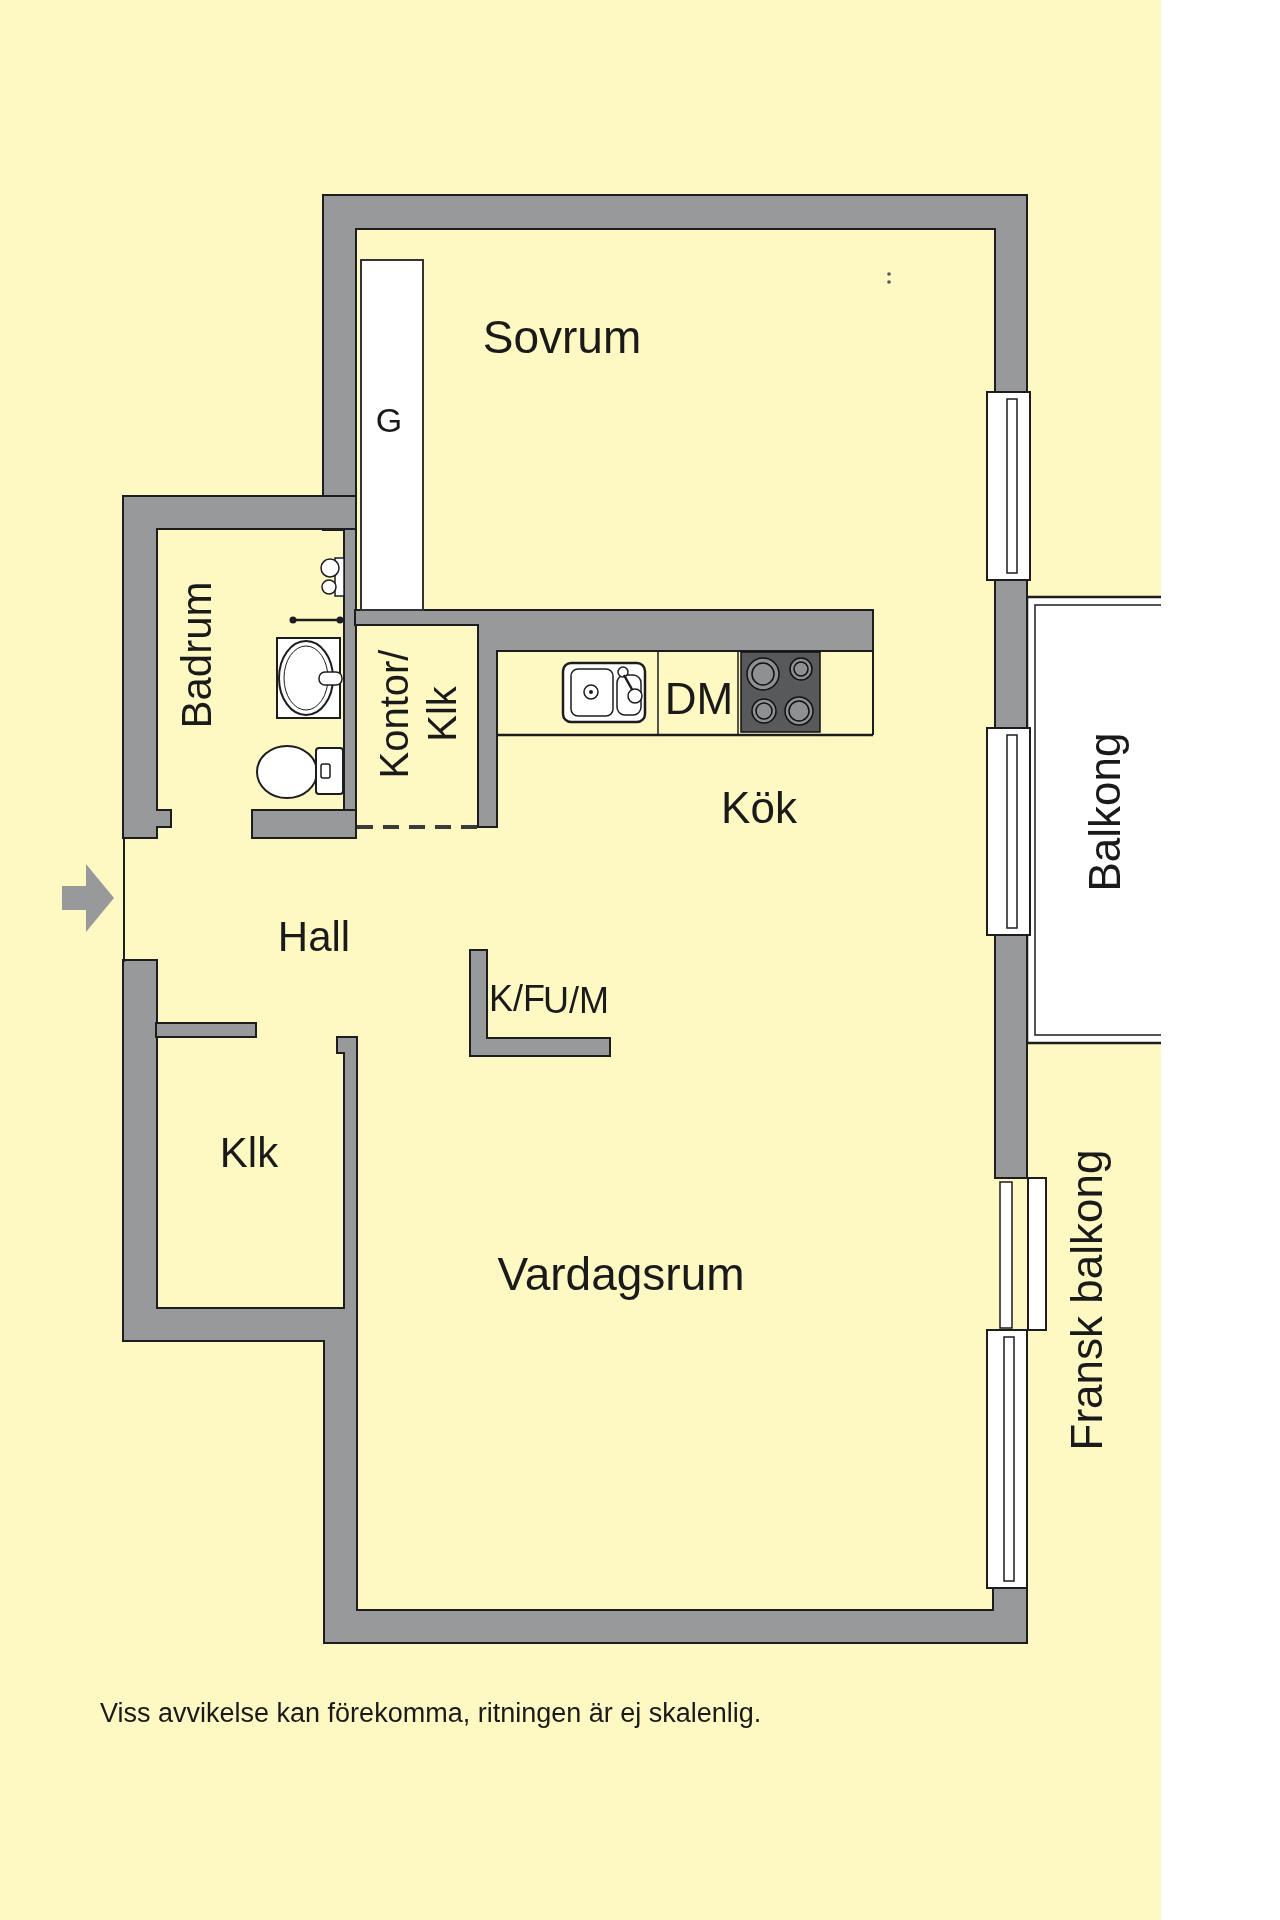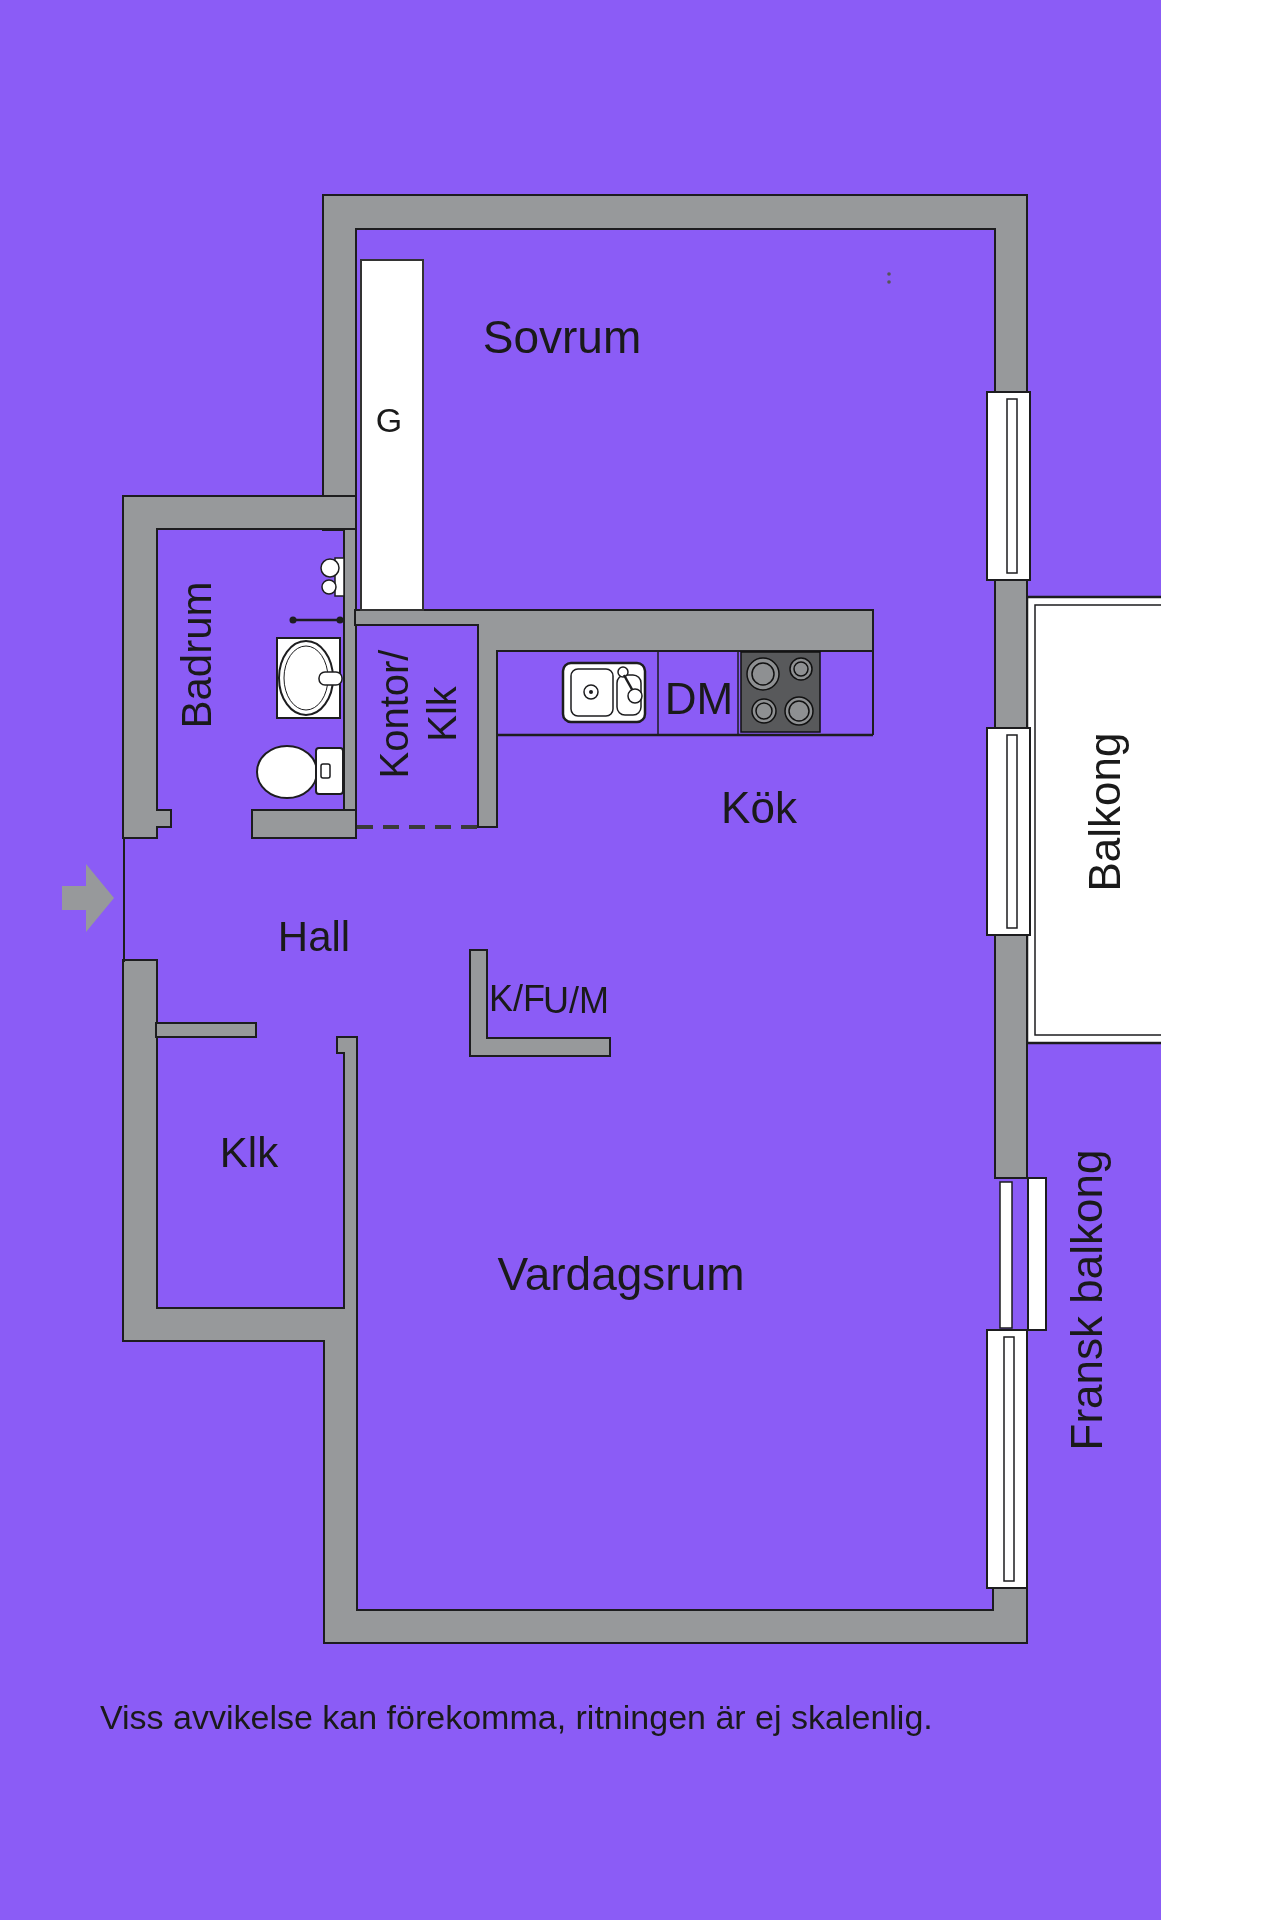--- a/index.html
+++ b/index.html
@@ -1,19 +1,19 @@
 <!DOCTYPE html>
 <html><head>
 <meta charset="utf-8">
 <style>
   html,body{margin:0;padding:0;background:#ffffff;}
-  #stage{position:relative;width:1161px;height:1920px;background:#8b5cf6;overflow:hidden;
+  #stage{position:relative;width:1161px;height:1920px;background:#fef9c3;overflow:hidden;
          font-family:"Liberation Sans",sans-serif;}
   svg{position:absolute;left:0;top:0;}
-  #footnote{position:absolute;left:100px;top:1698px;font-size:34px;color:#1a1a1a;
+  #footnote{position:absolute;left:100px;top:1698px;font-size:27px;color:#1a1a1a;
             font-family:"Liberation Sans",sans-serif;letter-spacing:0px;}
   text{font-family:"Liberation Sans",sans-serif;fill:#1a1a1a;}
 </style>
 </head>
 <body>
 
 <div id="stage">
 <svg width="1280" height="1920" viewBox="0 0 1280 1920">
 
   <g>

